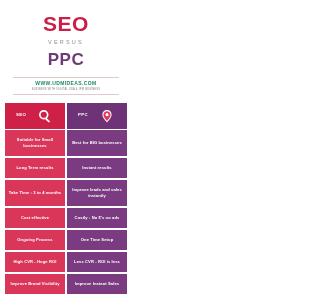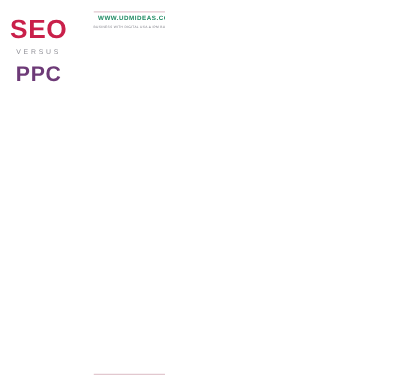--- a/index.html
+++ b/index.html
@@ -12,21 +12,21 @@
     height: 300px;
     font-family: "Liberation Sans", sans-serif;
     overflow: hidden;
   }
   .infographic {
     width: 132px;
     height: 300px;
     position: relative;
     background: #ffffff;
     display: flex;
-    flex-direction: row;
+    flex-direction: column;
   }
 
   
   .header {
     padding: 13px 8px 0 8px;
     text-align: center;
     flex: 0 0 auto;
   }
   .title-seo {
     font-size: 21px;

